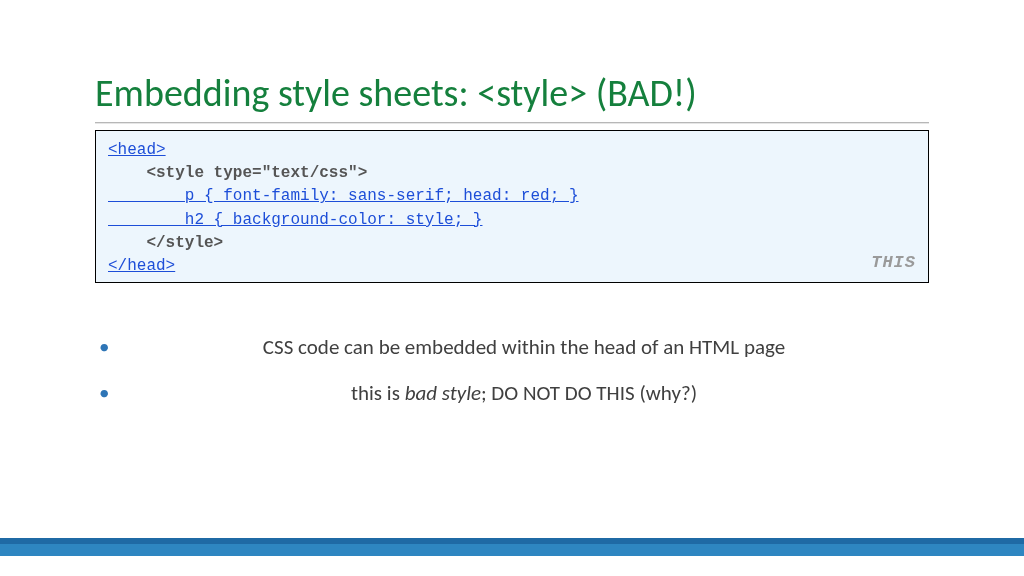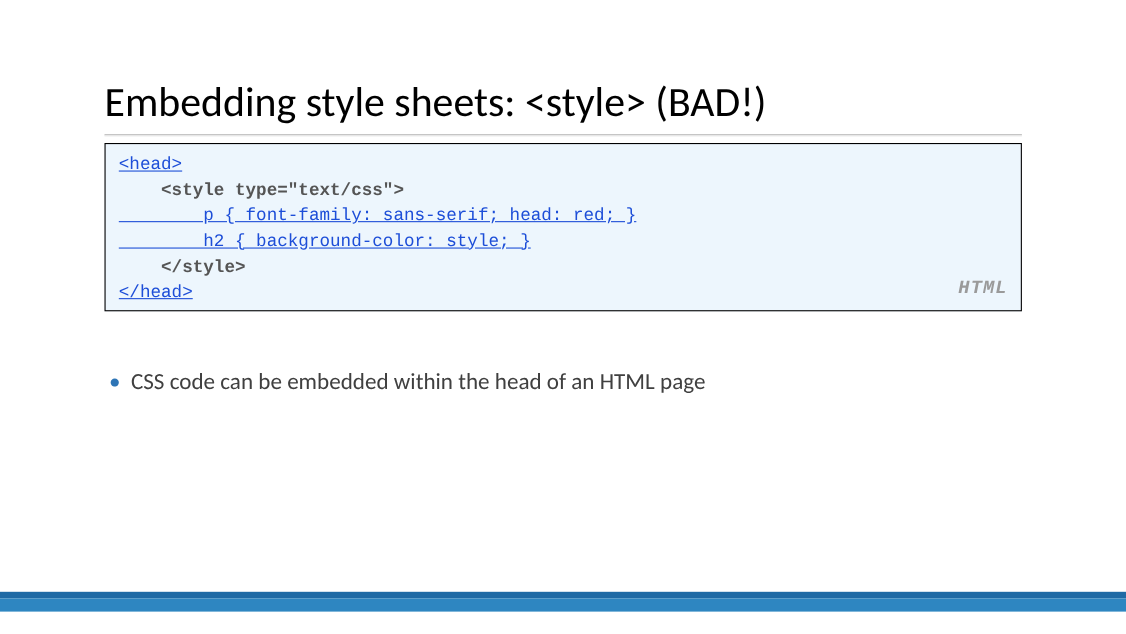--- a/index.html
+++ b/index.html
@@ -6,21 +6,21 @@
   html, body { width: 1024px; height: 576px; background: #fff; font-family: "Segoe UI", Calibri, Arial, sans-serif; overflow: hidden; }
   .slide {
     width: 1024px;
     height: 576px;
     position: relative;
     padding: 70px 95px 0 95px;
   }
   .title {
     font-size: 38px;
     font-weight: 400;
-    color: #000000;
+    color: #15803d;
     font-family: "Segoe UI Light", "Segoe UI", Calibri, Arial, sans-serif;
     letter-spacing: 0px;
   }
   .title-rule {
     margin-top: 6px;
     height: 0;
     border-top: 1px solid #b7b7b7;
     border-bottom: 1px solid #e6e6e6;
   }
   .codebox {
@@ -53,20 +53,21 @@
     padding-left: 24px;
   }
   .bullets li {
     list-style: none;
     position: relative;
     color: #404040;
     font-size: 21px;
     line-height: 1.35;
     margin-bottom: 18px;
     font-family: "Segoe UI", Calibri, Arial, sans-serif;
+    text-align: center;
   }
   .bullets li::before {
     content: "•";
     position: absolute;
     left: -20px;
     top: 0;
     color: #2e75b6;
     font-size: 21px;
   }
   .em { font-style: italic; }
@@ -95,25 +96,26 @@
   <div class="title-rule"></div>
 
   <div class="codebox">
 <pre><span class="code-gray">&lt;head&gt;</span>
 <span class="code-bold">    &lt;style type="text/css"&gt;</span>
 <span class="code-gray">        p { font-family: sans-serif; head: red; }</span>
 <span class="code-gray">        h2 { background-color: style; }</span>
 <span class="code-bold">    &lt;/style&gt;</span>
 <span class="code-gray">&lt;/head&gt;</span>
 </pre>
-    <div class="code-badge">HTML</div>
+    <div class="code-badge">THIS</div>
   </div>
 
   <ul class="bullets">
     <li>CSS code can be embedded within the head of an HTML page</li>
+    <li><span>this is </span><span class="em">bad style</span><span>; DO NOT DO THIS (why?)</span></li>
   </ul>
 
   <div class="footer-bar">
     <div class="dark"></div>
     <div class="light"></div>
   </div>
 
 </div>
 
 </body></html>

